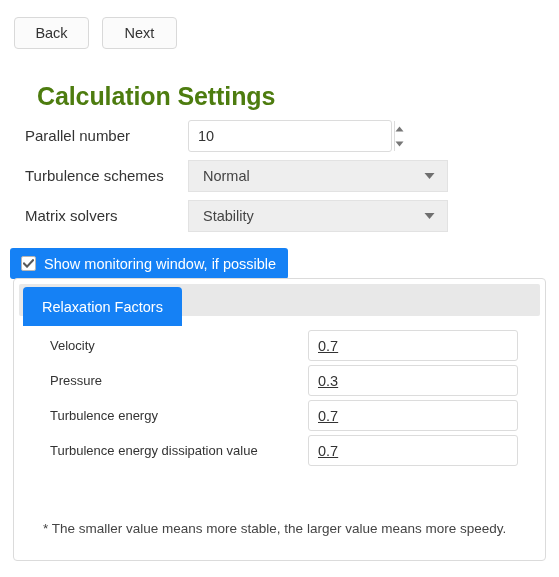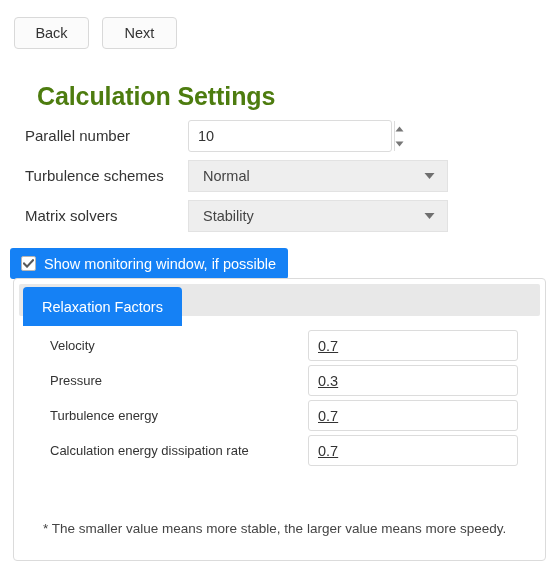--- a/index.html
+++ b/index.html
@@ -327,21 +327,21 @@
         <span class="rf-label">Pressure</span>
         <input class="rf-input" type="text" value="0.3" style="">
       </div>
 
       <div class="rf-row">
         <span class="rf-label">Turbulence energy</span>
         <input class="rf-input" type="text" value="0.7" style="">
       </div>
 
       <div class="rf-row">
-        <span class="rf-label">Calculation energy dissipation rate</span>
+        <span class="rf-label">Turbulence energy dissipation value</span>
         <input class="rf-input" type="text" value="0.7" style="">
       </div>
 
       <div class="rf-note">* The smaller value means more stable, the larger value means more speedy.</div>
     </div>
   </div>
 
 </div>
 
 </body></html>

